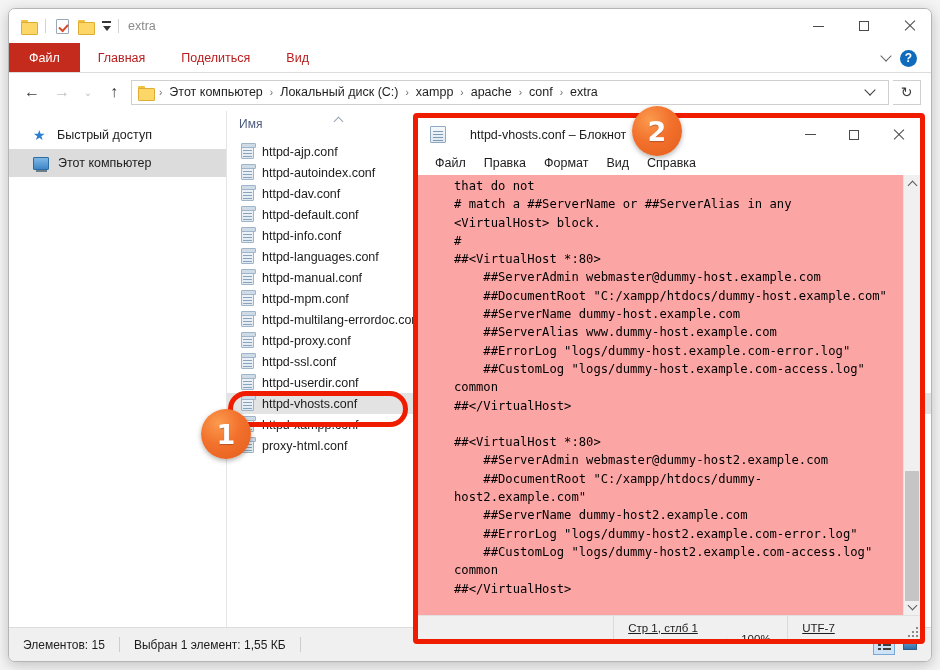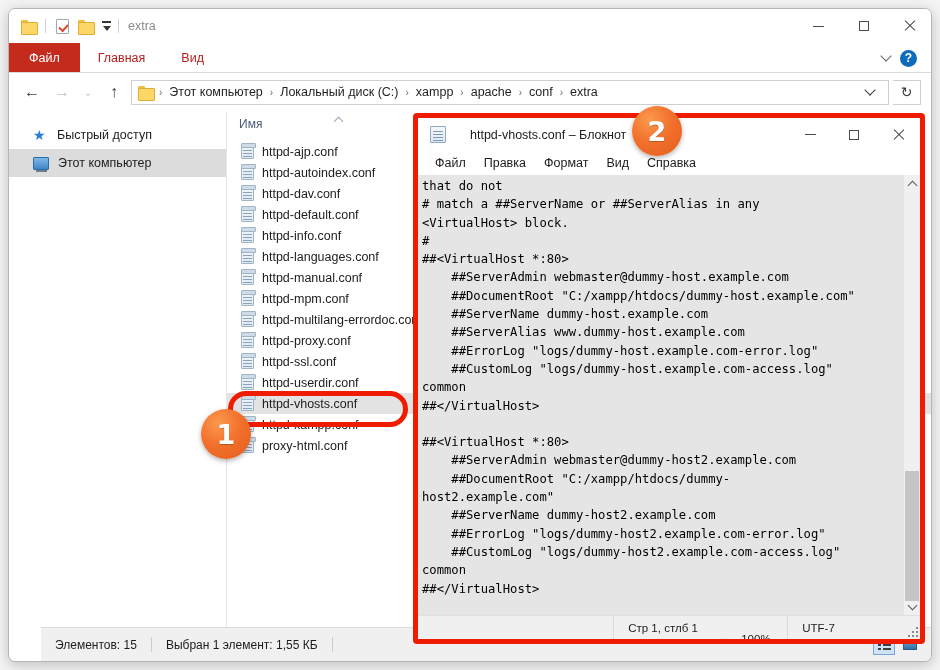--- a/index.html
+++ b/index.html
@@ -343,21 +343,20 @@
   
   .statusbar {
     position: absolute;
     left: 0; right: 0; bottom: 0;
     height: 34px;
     background: #f0f0f0;
     border-top: 1px solid #dcdcdc;
     display: flex; align-items: center;
     font-size: 12px;
     color: #1c1c1c;
-    margin-left: 32px;
   }
   .sb-item { padding: 0 14px; }
   .sb-div { width: 1px; height: 15px; background: #cdcdcd; }
   .view-btns {
     margin-left: auto;
     display: flex; gap: 4px;
     padding-right: 10px;
   }
   .vb {
     width: 22px; height: 21px;
@@ -439,22 +438,23 @@
     font-size: 12.5px;
     color: #1c1c1c;
     padding-left: 8px;
     gap: 0px;
     background: #fff;
   }
   .np-menu span { padding: 0 9px; }
   .np-text-area {
     flex: 1;
     position: relative;
-    background: #e5e5e5;
+    background: #fca5a5;
     overflow: hidden;
+    padding-left: 32px;
   }
   .np-text {
     font-family: "DejaVu Sans Mono", "Liberation Mono", monospace;
     font-size: 12.2px;
     line-height: 18.3px;
     color: #000;
     white-space: pre;
     padding: 2px 0 0 4px;
   }
   .np-scroll {
@@ -487,20 +487,21 @@
     background: #f0f0f0;
     border-top: 1px solid #e0e0e0;
     display: flex; align-items: stretch;
     font-size: 11.5px;
     color: #1c1c1c;
   }
   .np-status .cell {
     display: flex; align-items: center;
     border-left: 1px solid #dadada;
     padding-left: 14px;
+    text-decoration: underline;
   }
   .np-status .cell.first { border-left: none; flex: 1 1 110px; }
   .np-status .cell.c2 { flex: 0 0 113px; }
   .np-status .cell.c3 { flex: 0 0 61px; margin-top: 22px; }
   .np-status .cell.c4 { flex: 0 0 128px; }
   .np-status .cell.c5 { flex: 1 1 auto; }
   .np-resize {
     position: absolute; right: 2px; bottom: 2px;
     width: 10px; height: 10px;
   }
@@ -564,20 +565,21 @@
           </div>
         <div class="wc">
             <span class="cls"></span>
           </div>
       </div>
     </div>
 
     <div class="ribbon">
       <div class="tab-file">Файл</div>
       <div class="tab">Главная</div>
+      <div class="tab">Поделиться</div>
       <div class="tab">Вид</div>
       <div class="ribbon-right">
         <span class="chev-sm"></span>
         <span class="help-ico">?</span>
       </div>
     </div>
 
     <div class="addr-row">
       <div class="nav-btn">←</div>
       <div class="nav-btn dim">→</div>

